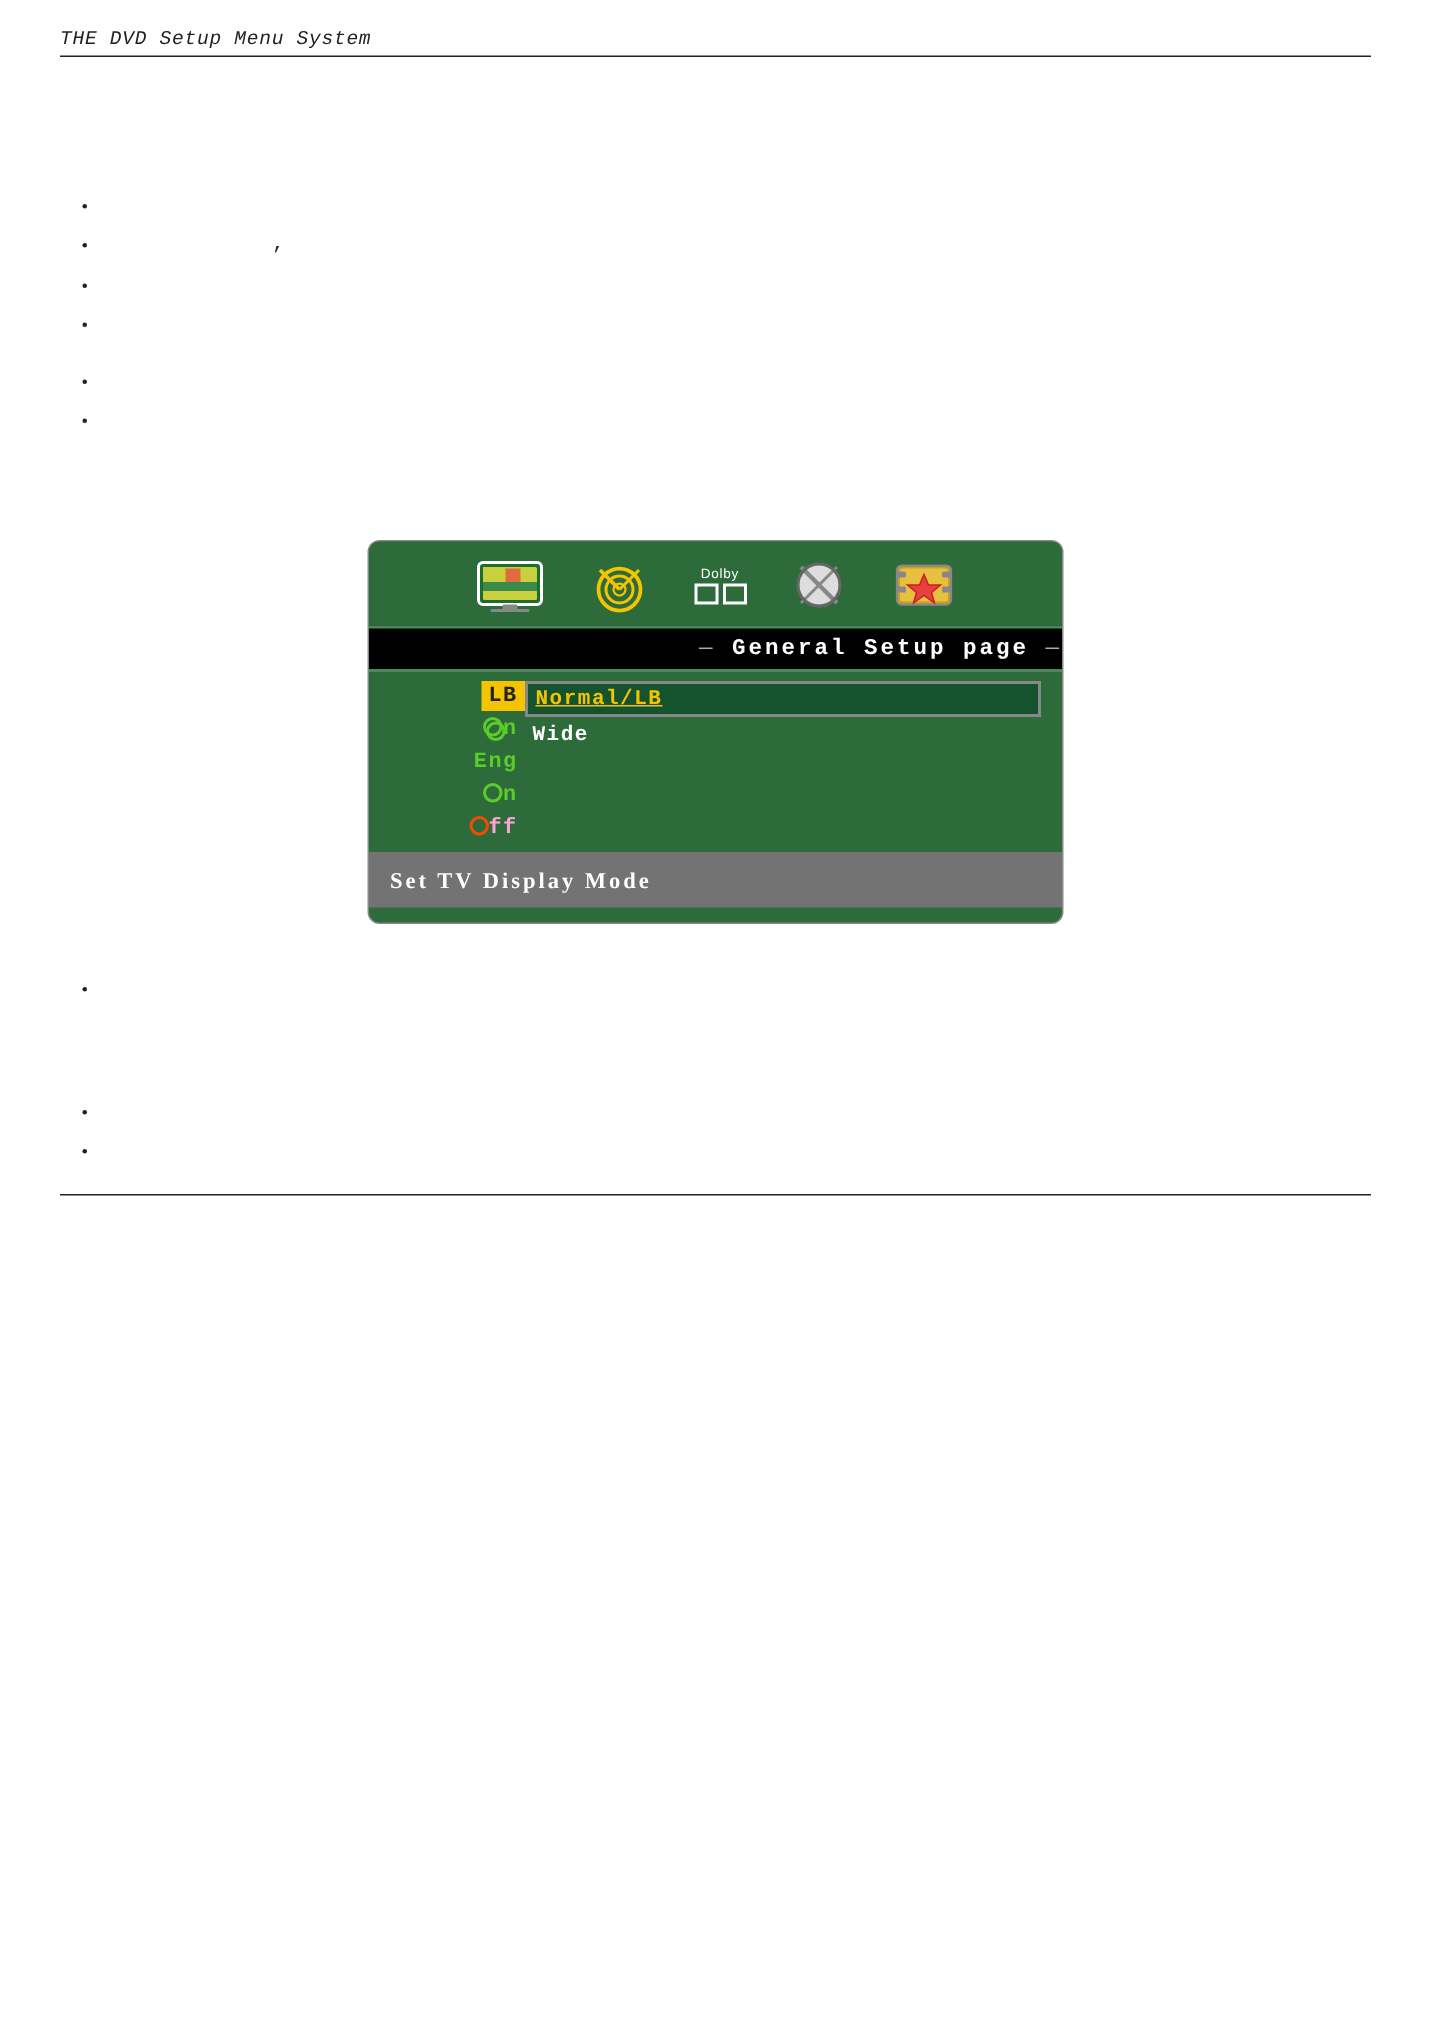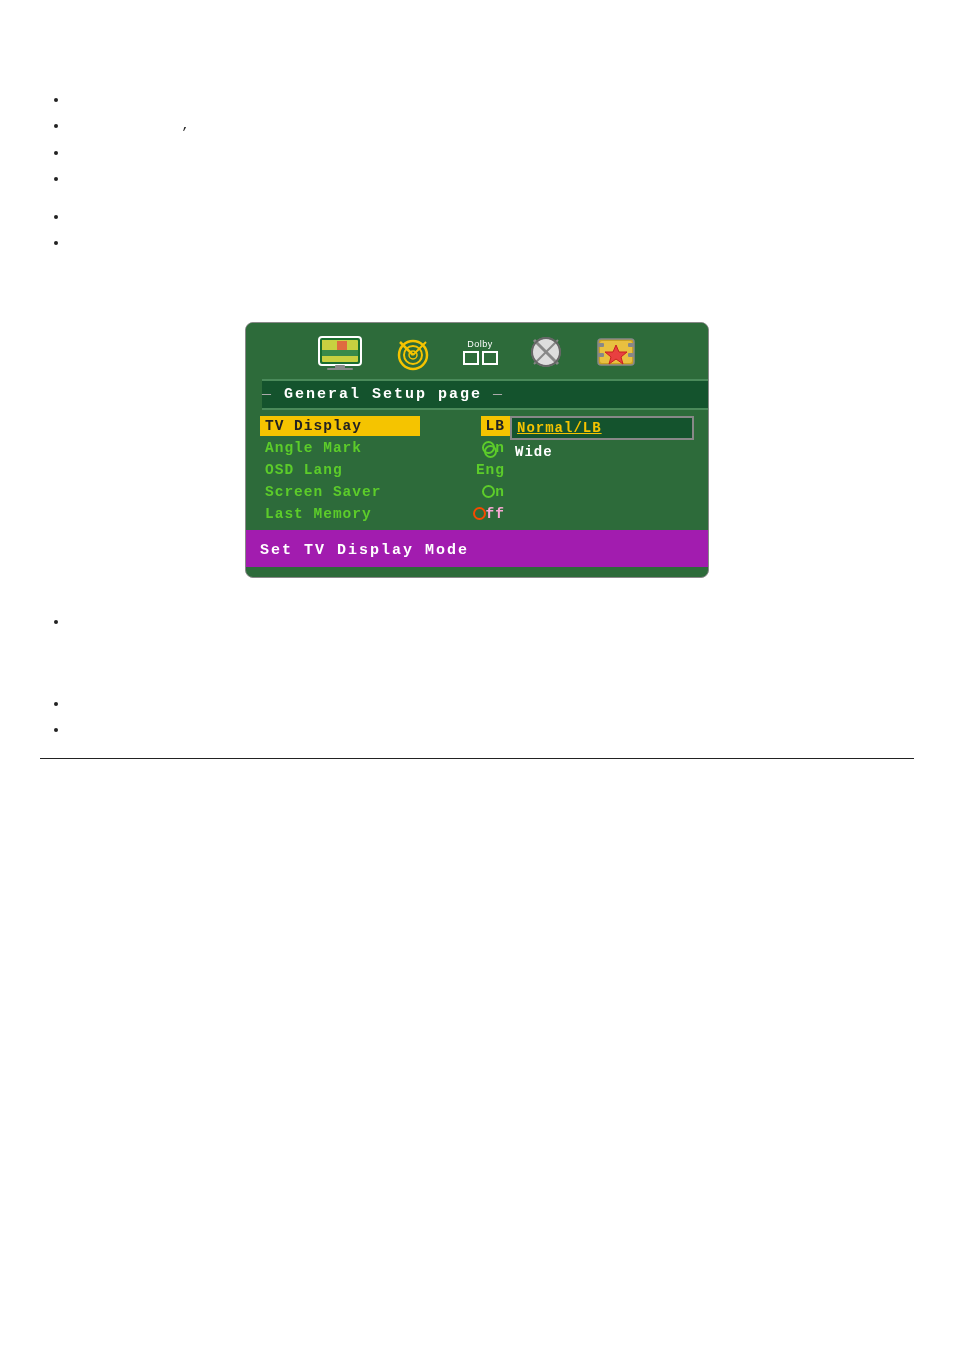--- a/index.html
+++ b/index.html
@@ -100,31 +100,30 @@
       gap: 3px;
     }
     .dolby-box {
       width: 16px;
       height: 14px;
       border: 2px solid #fff;
       background: transparent;
     }
 
     .setup-header {
-      background: #14532d;
+      background: #000000;
       color: #fff;
-      text-align: left;
+      text-align: right;
       font-size: 15px;
       font-family: 'Courier New', Courier, monospace;
       font-weight: bold;
       letter-spacing: 2px;
       padding: 5px 0 5px 0;
       border-top: 2px solid #4a8a5a;
       border-bottom: 2px solid #4a8a5a;
-      margin-left: 16px;
     }
 
     .setup-dashes {
       color: #aaa;
       font-weight: normal;
     }
 
     .menu-body {
       background: #2d6b3a;
       display: flex;
@@ -188,40 +187,43 @@
     .circle-o {
       display: inline-block;
       width: 13px;
       height: 13px;
       border-radius: 50%;
       border: 2px solid currentColor;
       vertical-align: middle;
     }
 
     .menu-description {
-      background: #a21caf;
+      background: #737373;
       color: #fff;
-      font-family: Liberation Mono, monospace;
+      font-family: Liberation Serif, serif;
       font-size: 15px;
       font-weight: bold;
       letter-spacing: 2px;
       padding: 12px 14px 8px 14px;
       text-align: left;
     }
 
     .bottom-line {
       border-top: 1.5px solid #222;
       margin-top: 18px;
     }
   </style>
 </head>
 <body>
 
 <div class="page-container">
 
+  <div class="header-bar">
+    <span class="header-title">THE DVD Setup Menu System</span>
+  </div>
 
   <div class="spacer"></div>
   <div class="spacer"></div>
   <div class="spacer"></div>
   <div class="spacer"></div>
 
   <ul class="bullet-list">
     <li><span>&nbsp;</span></li>
     <li><span>&nbsp;&nbsp;&nbsp;&nbsp;&nbsp;&nbsp;&nbsp;&nbsp;&nbsp;&nbsp;&nbsp;&nbsp;&nbsp; ,</span></li>
     <li><span>&nbsp;</span></li>
@@ -296,37 +298,20 @@
     </div>
 
     <div class="setup-header">
       <span class="setup-dashes">— </span>
       <span>General Setup page</span>
       <span class="setup-dashes"> —</span>
     </div>
 
     <div class="menu-body">
 
-      <div class="menu-col-left">
-        <div class="menu-item menu-item-highlight">
-          TV&nbsp;Display
-        </div>
-        <div class="menu-item menu-item-green">
-          Angle&nbsp;Mark
-        </div>
-        <div class="menu-item menu-item-green">
-          OSD&nbsp;Lang
-        </div>
-        <div class="menu-item menu-item-green">
-          Screen&nbsp;Saver
-        </div>
-        <div class="menu-item menu-item-green">
-          Last&nbsp;Memory
-        </div>
-      </div>
 
       <div class="menu-col-mid">
         <div class="menu-item menu-item-highlight">
           LB
         </div>
         <div class="menu-item menu-item-green">
           <span class="circle-o"><span class="circle-o" style="border-color:#5ccc2a;"></span></span>n
         </div>
         <div class="menu-item menu-item-green">
           Eng

